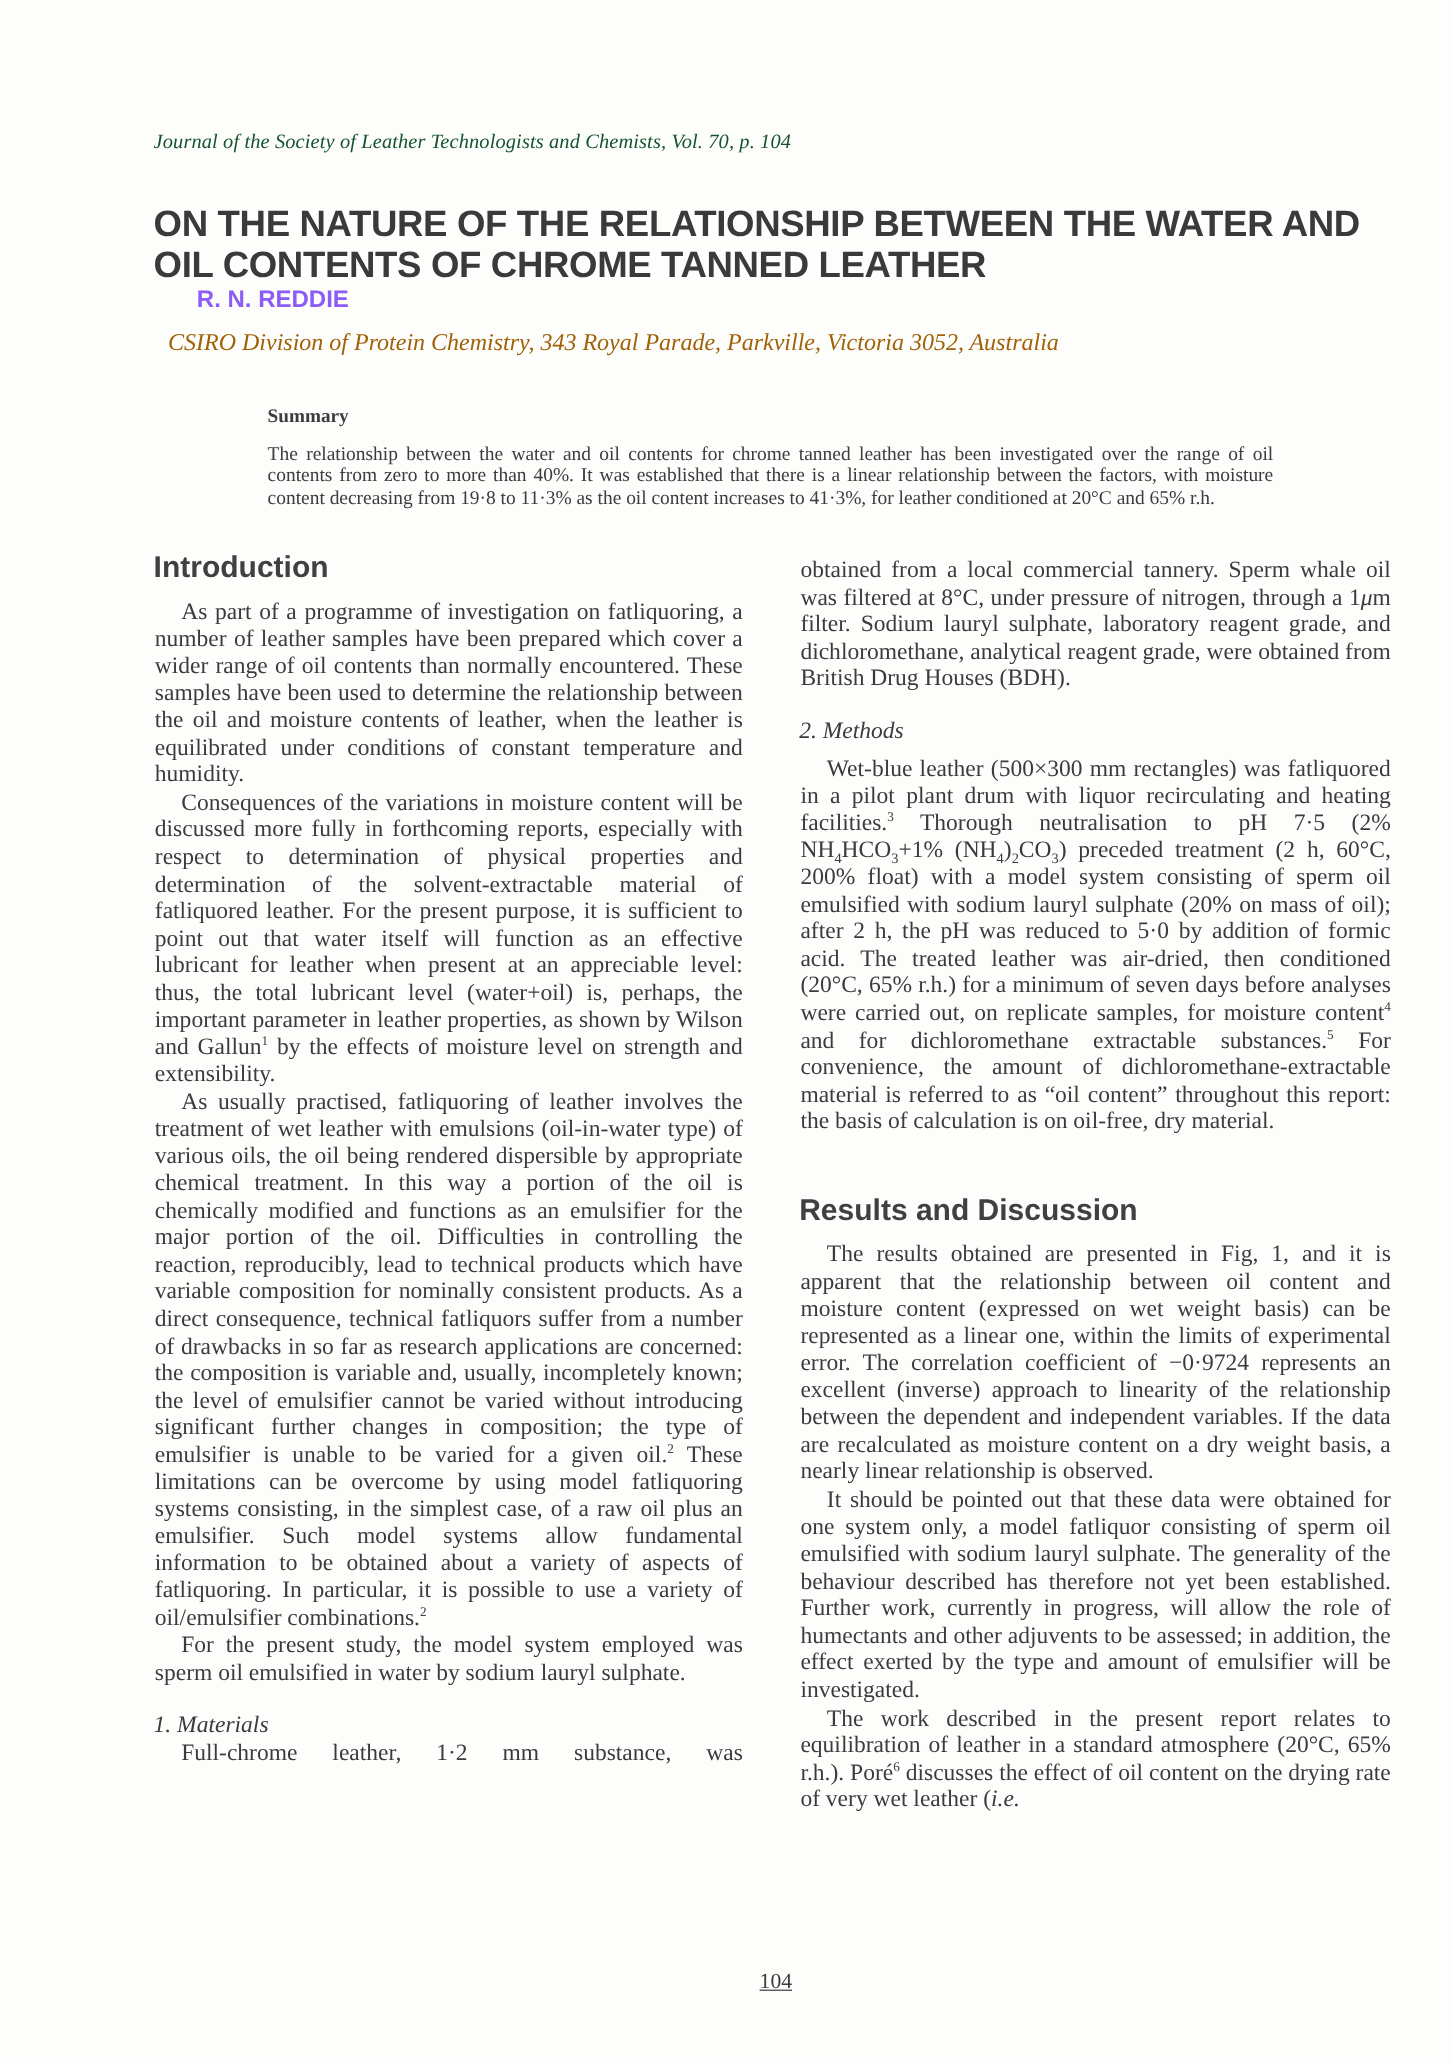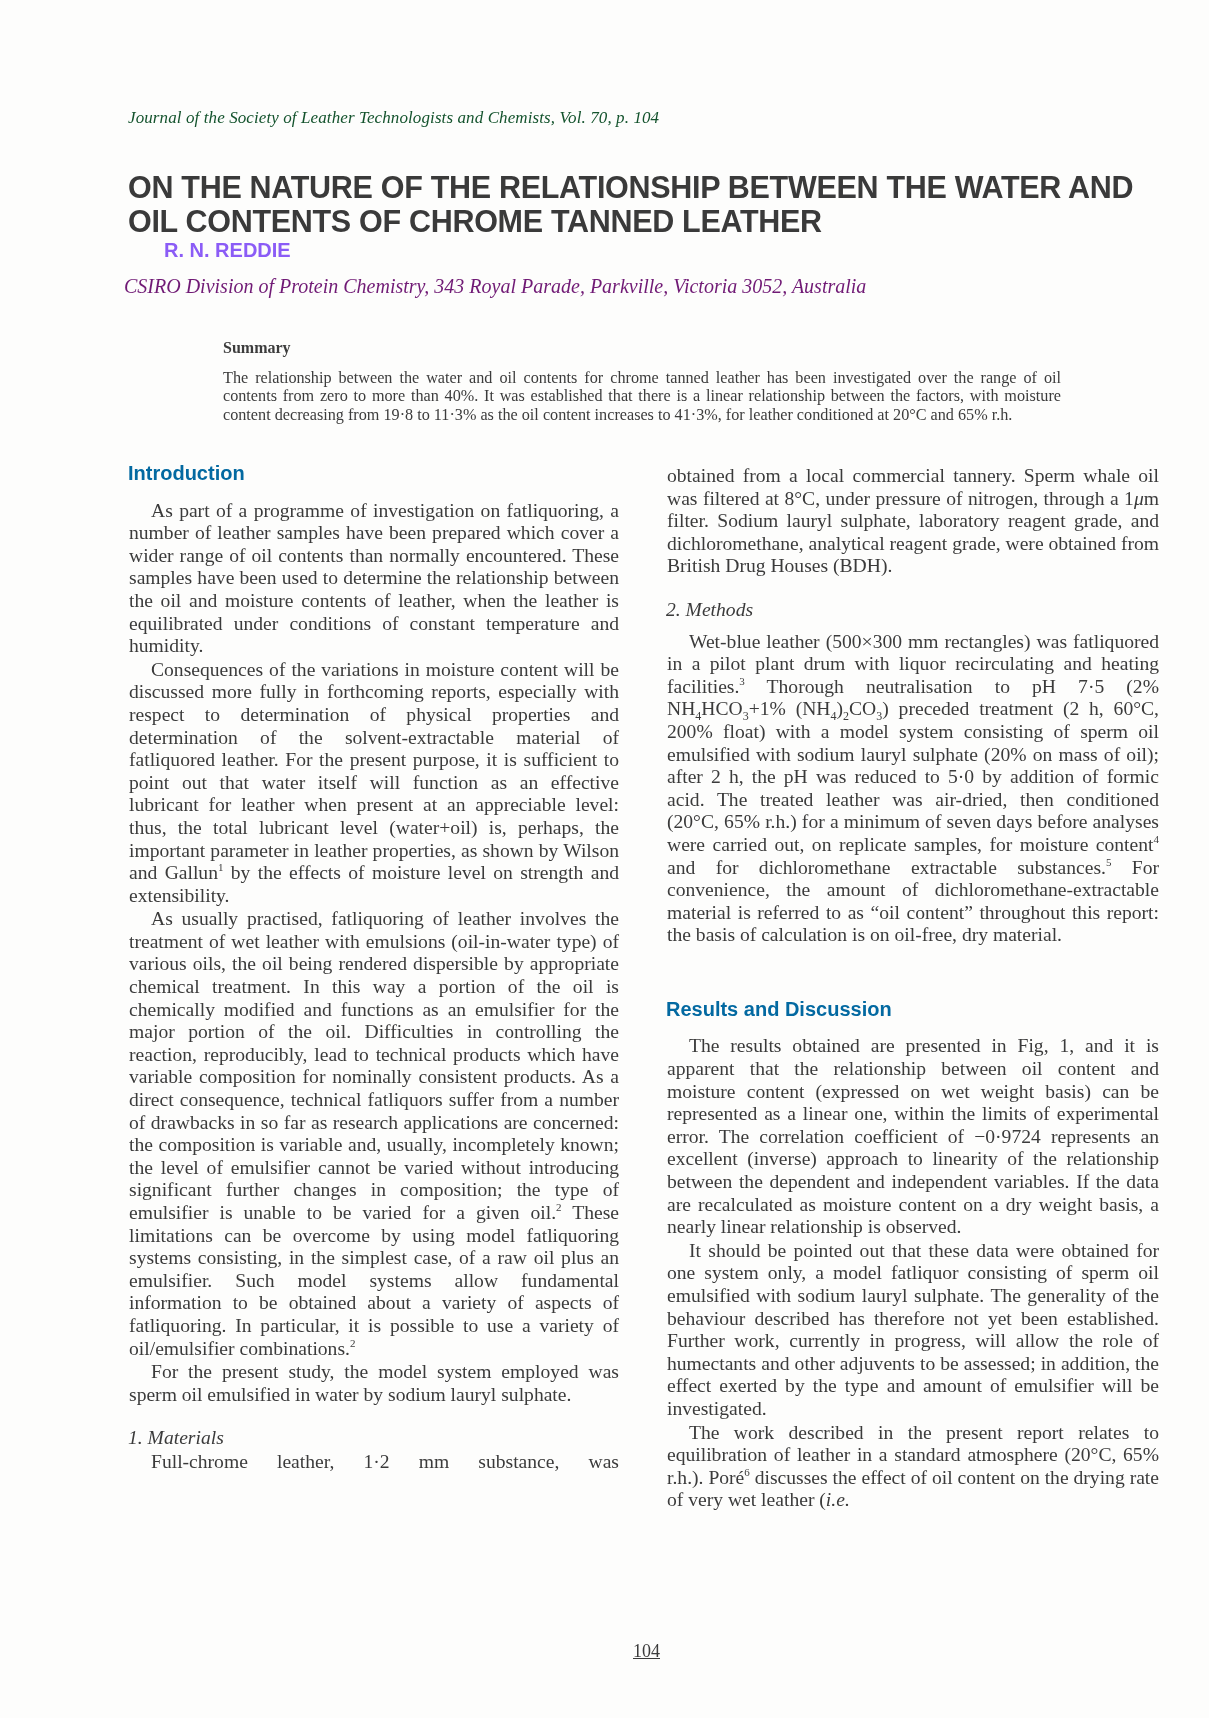--- a/index.html
+++ b/index.html
@@ -22,39 +22,39 @@
       font-weight: bold; font-size: 30.5px; line-height: 34px;
       color: #3a3a3a; letter-spacing: -0.3px;
       margin: 0;
     }
     .author {
       position: absolute; left: 128px; top: 239px;
       font-family: "Liberation Sans", "DejaVu Sans", sans-serif;
       font-weight: bold; font-size: 20px; color: #8b5cf6; margin-left: 36px;
     }
     .affiliation {
-      position: absolute; left: 124px; top: 275px;
-      font-style: italic; font-size: 20px; color: #701a75;
+      position: absolute; left: 140px; top: 275px;
+      font-style: italic; font-size: 20px; color: #a16207;
     }
     .summary {
       position: absolute; left: 223px; top: 339px; width: 838px;
       font-size: 16.2px; line-height: 18.5px; color: #3c3c3c;
     }
     .summary-title { font-weight: bold; font-size: 16px; }
     .summary-text { text-align: justify; margin-top: 11px; }
 
     .col {
       position: absolute; width: 492px;
       font-size: 19.6px; line-height: 22.6px; color: #3b3b3b;
     }
     .col-left { left: 128px; top: 462px; }
     .col-right { left: 666px; top: 464px; width: 494px; }
     .heading {
       font-family: "Liberation Sans", "DejaVu Sans", sans-serif;
-      font-weight: bold; font-size: 20px; color: #0369a1;
+      font-weight: bold; font-size: 25px; color: #404040;
       margin: 0;
     }
     .subheading { font-style: italic; margin: 0; }
     p {
       margin: 1px; text-align: justify; text-indent: 22px;
     }
     p.noindent { text-indent: 0; }
     .gap-s { height: 14px; }
     .gap-m { height: 20px; }
     .gap-l { height: 50px; }

